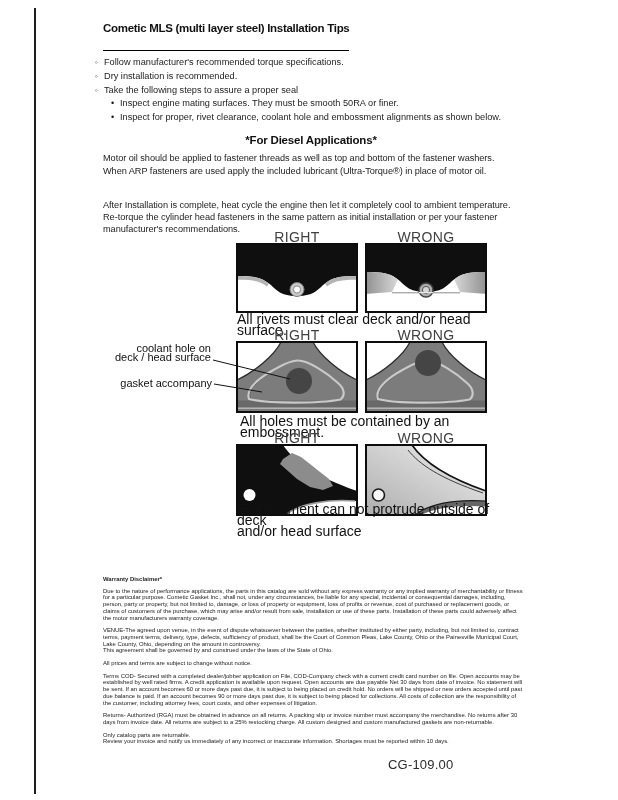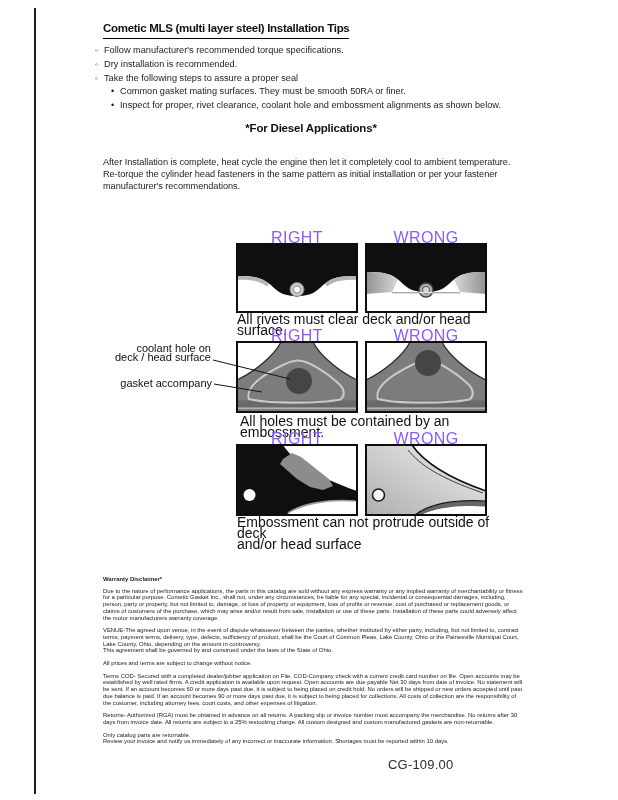--- a/index.html
+++ b/index.html
@@ -2,34 +2,34 @@
 <html><head>
 <meta charset="utf-8">
 <style>
   html,body{margin:0;padding:0;background:#fff;}
   .page{position:relative;width:618px;height:800px;background:#ffffff;overflow:hidden;
         font-family:"Liberation Sans",sans-serif;color:#1a1a1a;}
   .spine{position:absolute;left:34px;top:8px;width:1.5px;height:786px;background:#1e1e1e;}
 
   .content{position:absolute;left:95px;top:18px;width:424px;}
   .title{display:inline-block;font-size:11.5px;font-weight:bold;letter-spacing:-0.3px;
-         color:#111;border-bottom:1.5px solid #000;padding-bottom:4px;margin:2px 7px 5px 8px;}
+         color:#111;border-bottom:1.5px solid #000;padding-bottom:16px;margin:2px 7px 5px 8px;}
   .tip{display:flex;align-items:flex-start;line-height:13.8px;font-size:9.2px;color:#1c1c1c;}
   .tip .mk{flex:0 0 9px;width:9px;text-align:left;font-size:8px;line-height:13.8px;}
   .tip.sub{margin-left:16px;}
   .tip.sub .mk{font-size:9.2px;}
   .h2{font-size:11.5px;font-weight:bold;letter-spacing:-0.2px;margin:9px 0 0 8px;color:#111;text-align:center;}
   .para{font-size:9.2px;line-height:12.2px;letter-spacing:-0.05px;margin:6.5px 0 0 8px;width:414px;color:#1c1c1c;}
   .para.gap{margin-top:22px;}
 
   .dia-row{position:absolute;width:251px;}
   .dia-row .box{position:absolute;top:0;}
   .box svg{display:block;}
-  .dia-label{position:absolute;top:-14px;width:122px;text-align:center;font-size:16px;
-             letter-spacing:0.4px;color:#8b5cf6;}
+  .dia-label{position:absolute;top:-14px;width:122px;text-align:center;font-size:14px;
+             letter-spacing:0.4px;color:#404040;}
   .lbl-right{left:0;} .lbl-wrong{left:129px;}
   .box-right{left:0;} .box-wrong{left:129px;}
   .dia-caption{position:absolute;left:1px;font-size:14px;line-height:10.8px;color:#111;
                white-space:pre-line;width:260px;}
 
   .ann{position:absolute;text-align:right;font-size:11px;line-height:8.9px;color:#111;white-space:pre-line;}
   #ann-coolant{left:88px;top:344px;width:123px;}
   #ann-emboss{left:88px;top:379px;width:124px;}
   .leader-svg{position:absolute;left:110px;top:340px;}
 
@@ -55,28 +55,29 @@
     <div class="tip">
       <span class="mk">◦</span>
       <span>Dry installation is recommended.</span>
     </div>
     <div class="tip">
       <span class="mk">◦</span>
       <span>Take the following steps to assure a proper seal</span>
     </div>
     <div class="tip sub">
       <span class="mk">•</span>
-      <span>Common gasket mating surfaces.  They must be smooth 50RA or finer.</span>
+      <span>Inspect engine mating surfaces.  They must be smooth 50RA or finer.</span>
     </div>
     <div class="tip sub">
       <span class="mk">•</span>
       <span>Inspect for proper, rivet clearance, coolant hole and embossment alignments as shown below.</span>
     </div>
 
     <div class="h2">*For Diesel Applications*</div>
+    <div class="para">Motor oil should be applied to fastener threads as well as top and bottom of the fastener washers. When ARP fasteners are used apply the included lubricant (Ultra-Torque®) in place of motor oil.</div>
     <div class="para gap">After Installation is complete, heat cycle the engine then let it completely cool to ambient temperature. Re-torque the cylinder head fasteners in the same pattern as initial installation or per your fastener manufacturer's recommendations.</div>
   </div>
 
   <div class="dia-row" style="left:236px;top:243px;">
     <span class="dia-label lbl-right">RIGHT</span>
     <span class="dia-label lbl-wrong">WRONG</span>
     <div class="box box-right">
       <svg width="122" height="70" viewBox="0 0 122 70">
         <rect width="122" height="70" fill="#ffffff"></rect>
         <path d="M0,0 H122 V33 C103,33 97,34.5 89,40.5 C82,46 79,53 61,53 C43,53 40,46 33,40.5 C25,34.5 19,33 0,33 Z" fill="#0f0f0f"></path>
@@ -181,21 +182,21 @@
         <rect width="122" height="72" fill="#ffffff"></rect>
         <path d="M1,1 H47 C58,17 78,32 121,47 L121,57 C88,54.5 64,60 50,71 H1 Z" fill="url(#w3)"></path>
         <path d="M50,71 C64,60 88,55 121,57 L121,62.5 C92,60.5 68,64.5 56,71 Z" fill="#666666"></path>
         <path d="M47,1 C58,17 78,32 121,47" stroke="#111111" stroke-width="1.6" fill="none"></path>
         <path d="M43,6 C54,20 74,34 118,49" stroke="#3c3c3c" stroke-width="1" fill="none"></path>
         <path d="M50,71 C64,60 88,55 121,57" stroke="#1a1a1a" stroke-width="1.2" fill="none"></path>
         <circle cx="13.5" cy="51" r="6" fill="#f8f8f8" stroke="#1a1a1a" stroke-width="1.6"></circle>
         <rect x="1" y="1" width="120" height="70" fill="none" stroke="#0d0d0d" stroke-width="2"></rect>
       </svg>
     </div>
-    <div class="dia-caption" style="top:73px;">Embossment can not protrude outside of deck
+    <div class="dia-caption" style="top:60px;">Embossment can not protrude outside of deck
 and/or head surface</div>
   </div>
 
   <div class="legal">
     <p class="lh">Warranty Disclaimer*</p>
     <p>Due to the nature of performance applications, the parts in this catalog are sold without any express warranty or any implied warranty of merchantability or fitness for a particular purpose.  Cometic Gasket Inc., shall not, under any circumstances, be liable for any special, incidental or consequential damages, including, person, party or property, but not limited to, damage, or loss of property or equipment, loss of profits or revenue, cost of purchased or replacement goods, or claims of customers of the purchase, which may arise and/or result from sale, installation or use of these parts.  Installation of these parts could adversely affect the motor manufacturers warranty coverage.</p>
     <p>VENUE-The agreed upon venue, in the event of dispute whatsoever between the parties, whether instituted by either party, including, but not limited to, contract terms, payment terms, delivery, type, defects, sufficiency of product, shall be the Court of Common Pleas, Lake County, Ohio or the Painesville Municipal Court, Lake County, Ohio, depending on the amount in controversy.
 This agreement shall be governed by and construed under the laws of the State of Ohio.</p>
     <p>All prices and terms are subject to change without notice.</p>
     <p>Terms COD- Secured with a completed dealer/jobber application on File, COD-Company check with a current credit card number on file.  Open accounts may be established by well rated firms.  A credit application is available upon request.  Open accounts are due payable Net 30 days from date of invoice.  No statement will be sent.  If an account becomes 60 or more days past due, it is subject to being placed on credit hold.  No orders will be shipped or new orders accepted until past due balance is paid.  If an account becomes 90 or more days past due, it is subject to being placed for collections.  All costs of collection are the responsibility of the customer, including attorney fees, court costs, and other expenses of litigation.</p>

